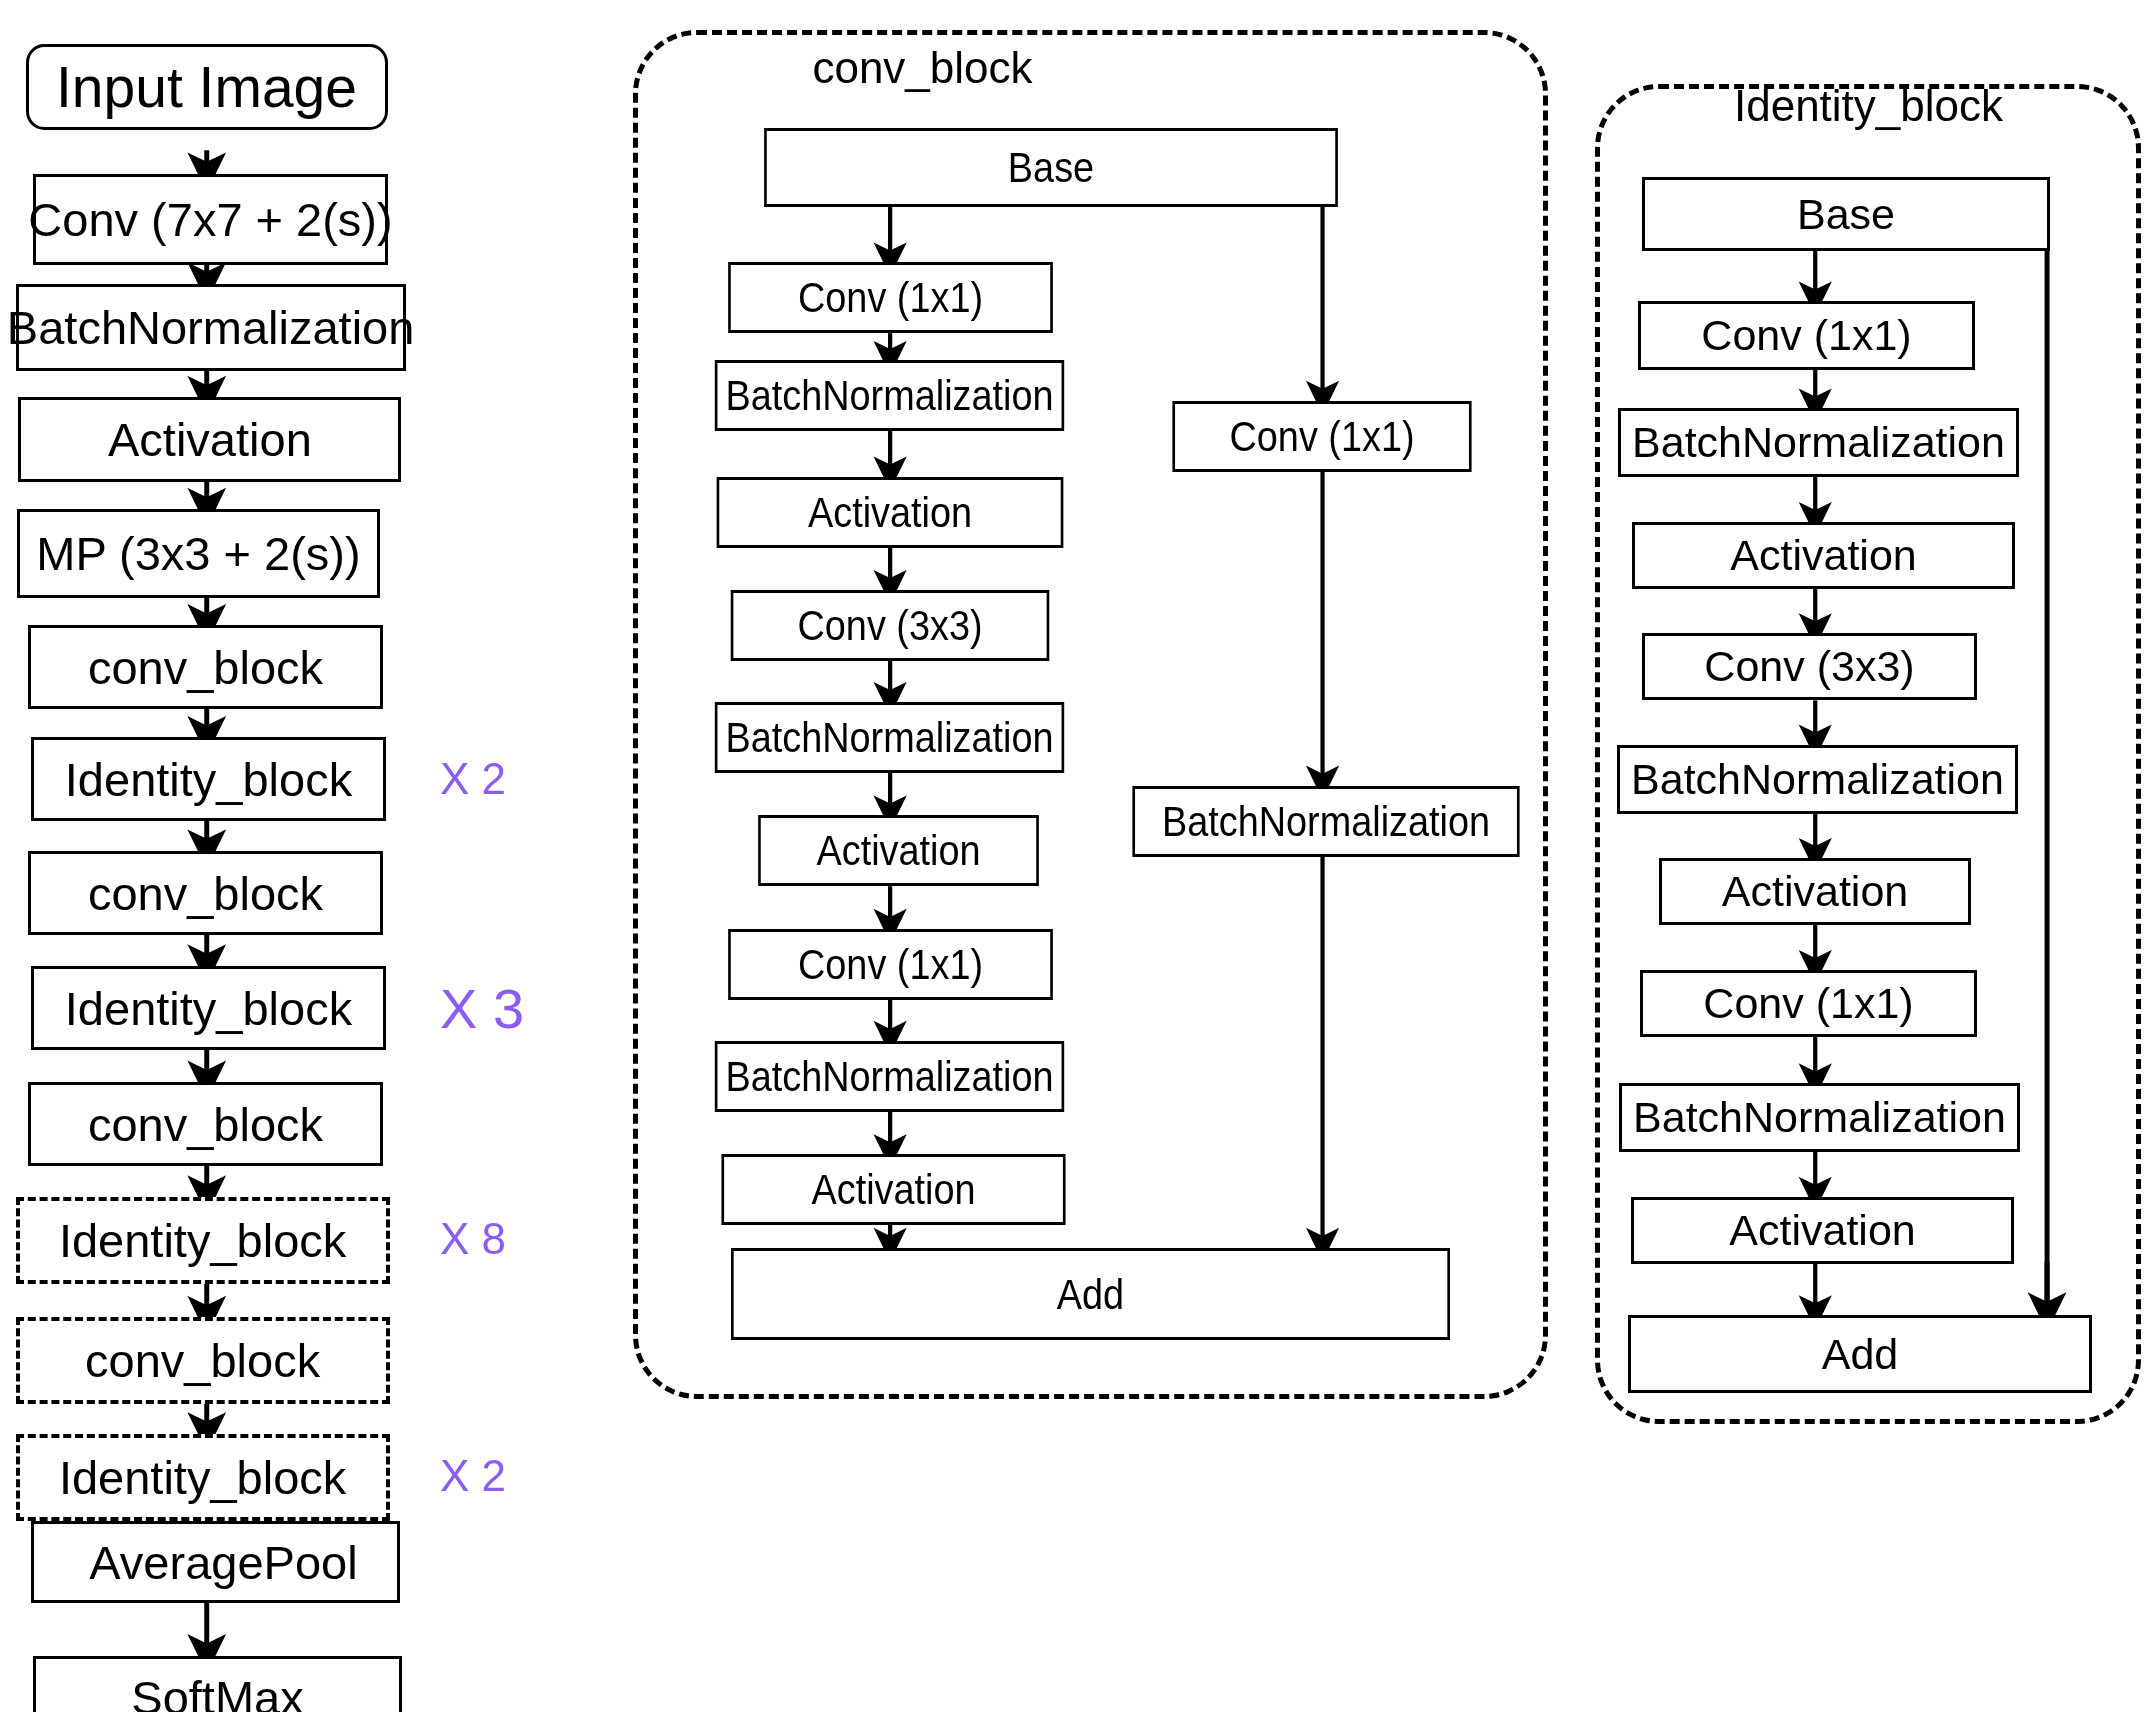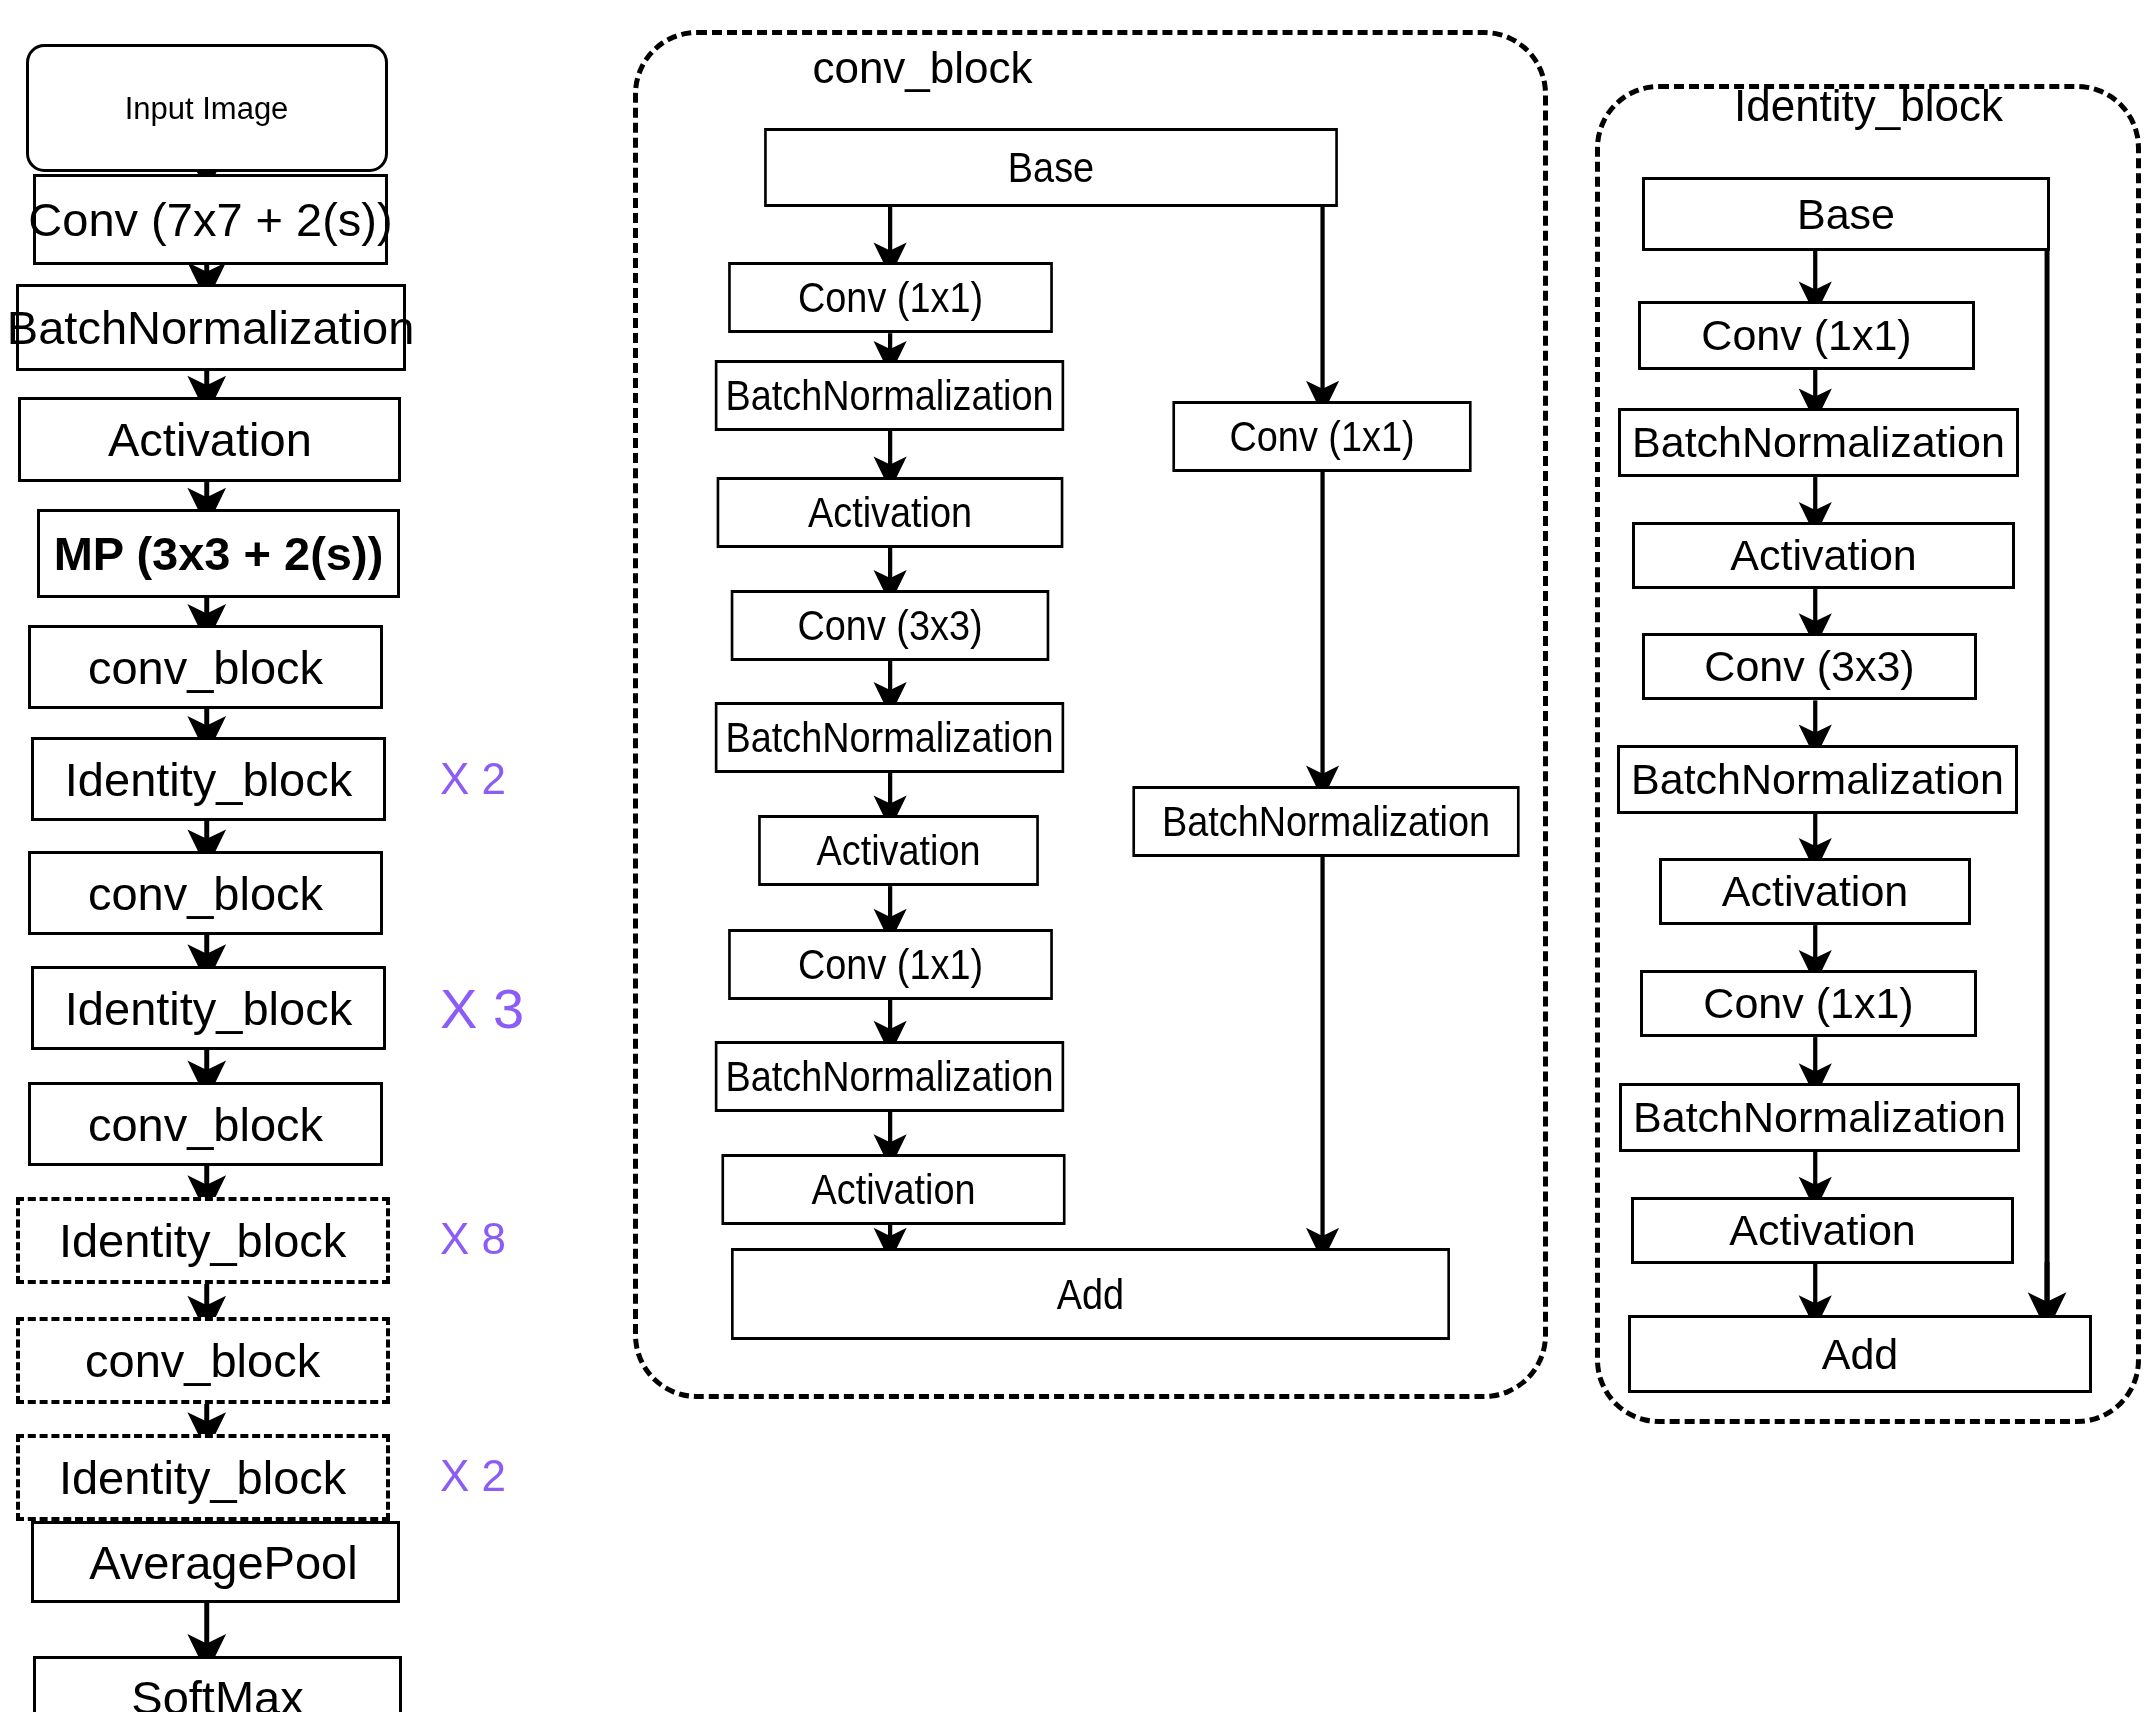--- a/index.html
+++ b/index.html
@@ -142,25 +142,25 @@
     </g>
   </svg>
 
   <div class="container" id="cb-container" style="left: 633px; top: 30px; width: 915px; height: 1369px;"></div>
   <div class="caption" id="cb-caption" style="font-size: 44px; left: 745px; top: 39px; width: 355px; height: 57px;">conv_block</div>
 
   <div class="container" id="ib-container" style="left: 1595px; top: 84px; width: 546px; height: 1340px;"></div>
   <div class="caption" id="ib-caption" style="font-size: 44px; left: 1691px; top: 77px; width: 355px; height: 57px;">Identity_block</div>
 
   <div id="nodes-host">
-      <div class="node rounded" style="left: 25.5px; top: 44px; width: 362px; height: 128px; font-size: 31px;">Input Image</div>
+      <div class="node rounded" style="left: 25.5px; top: 44px; width: 362px; height: 86px; font-size: 57px;">Input Image</div>
       <div class="node" style="left: 33px; top: 174px; width: 355px; height: 91px; font-size: 47px;">Conv (7x7 + 2(s))</div>
       <div class="node" style="left: 15.6px; top: 284px; width: 390px; height: 87px; font-size: 47px;">BatchNormalization</div>
       <div class="node" style="left: 18.4px; top: 397px; width: 383px; height: 85px; font-size: 47px;">Activation</div>
-      <div class="node" style="left: 37px; top: 509px; width: 363px; height: 89px; font-size: 47px; font-weight: bold;">MP (3x3 + 2(s))</div>
+      <div class="node" style="left: 17px; top: 509px; width: 363px; height: 89px; font-size: 47px;">MP (3x3 + 2(s))</div>
       <div class="node" style="left: 28px; top: 625px; width: 355px; height: 84px; font-size: 47px;">conv_block</div>
       <div class="node" style="left: 31px; top: 737px; width: 355px; height: 84px; font-size: 47px;">Identity_block</div>
       <div class="node" style="left: 28px; top: 851px; width: 355px; height: 84px; font-size: 47px;">conv_block</div>
       <div class="node" style="left: 31px; top: 966px; width: 355px; height: 84px; font-size: 47px;">Identity_block</div>
       <div class="node" style="left: 28px; top: 1082px; width: 355px; height: 84px; font-size: 47px;">conv_block</div>
       <div class="node dashedbox" style="left: 15.6px; top: 1197px; width: 374px; height: 87px; font-size: 47px;">Identity_block</div>
       <div class="node dashedbox" style="left: 15.6px; top: 1317px; width: 374px; height: 87px; font-size: 47px;">conv_block</div>
       <div class="node dashedbox" style="left: 15.6px; top: 1434px; width: 374px; height: 87px; font-size: 47px;">Identity_block</div>
       <div class="node" style="left: 31px; top: 1521px; width: 369px; height: 82px; font-size: 47px; padding-left: 16px;">AveragePool</div>
       <div class="node" style="left: 33px; top: 1656px; width: 369px; height: 82px; font-size: 47px;">SoftMax</div>

